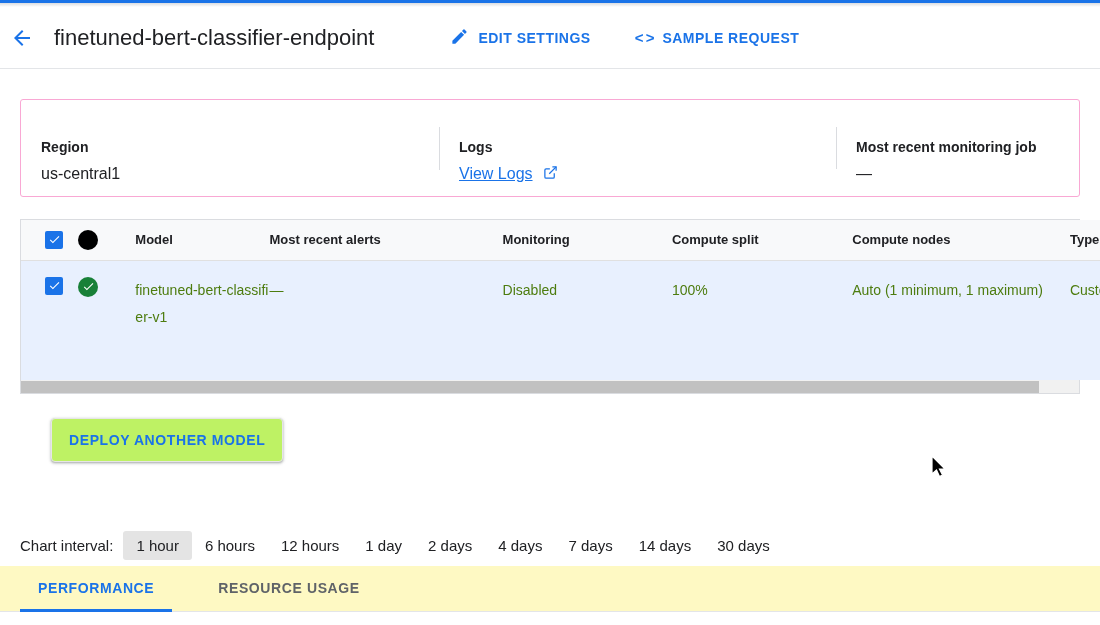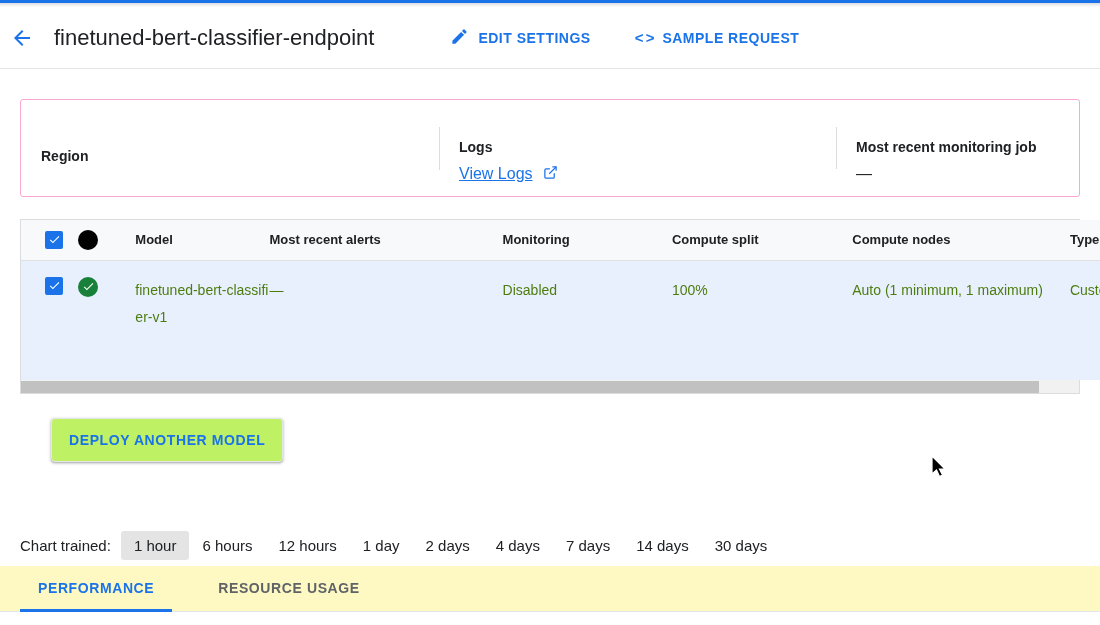--- a/index.html
+++ b/index.html
@@ -289,20 +289,21 @@
     <div class="hdr-action">
       <span class="code-icon">&lt; &gt;</span>
       <span>SAMPLE REQUEST</span>
     </div>
   </div>
 </div>
 
 <div class="info-card">
   <div class="info-cell c1">
     <div class="info-label">Region</div>
+    <div class="info-value">us-central1</div>
   </div>
   <div class="info-cell c2">
     <div class="info-label">Logs</div>
     <div class="info-link">
       <span>View Logs</span>
       <span class="ext-icon">
         <svg width="15" height="15" viewBox="0 0 24 24" fill="none" stroke="#1a73e8" stroke-width="2">
           <path d="M18 13v6a2 2 0 0 1-2 2H5a2 2 0 0 1-2-2V8a2 2 0 0 1 2-2h6"></path>
           <path d="M15 3h6v6"></path>
             <path d="M10 14L21 3"></path>
@@ -369,21 +370,21 @@
 
 <div class="hscroll">
   <div class="hscroll-thumb"></div>
 </div>
 
 <div class="deploy-wrap">
   <div class="deploy-btn">DEPLOY ANOTHER MODEL</div>
 </div>
 
 <div class="interval-row">
-  <span class="interval-label">Chart trained:</span>
+  <span class="interval-label">Chart interval:</span>
   <span class="interval-opt selected">1 hour</span>
   <span class="interval-opt">6 hours</span>
   <span class="interval-opt">12 hours</span>
   <span class="interval-opt">1 day</span>
   <span class="interval-opt">2 days</span>
   <span class="interval-opt">4 days</span>
   <span class="interval-opt">7 days</span>
   <span class="interval-opt">14 days</span>
   <span class="interval-opt">30 days</span>
 </div>

